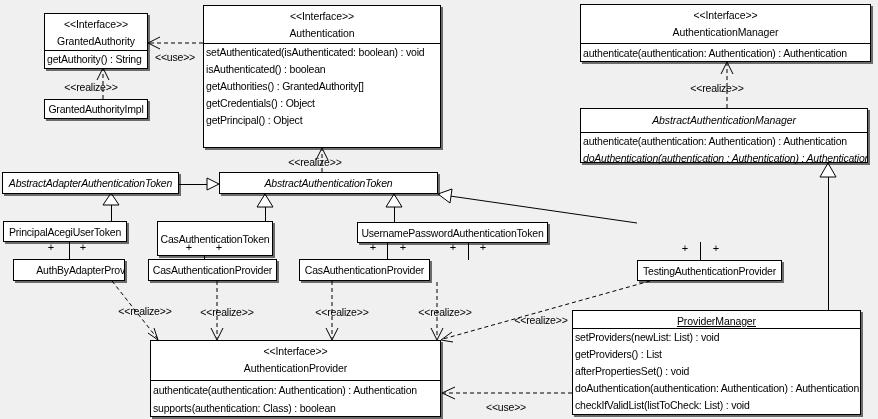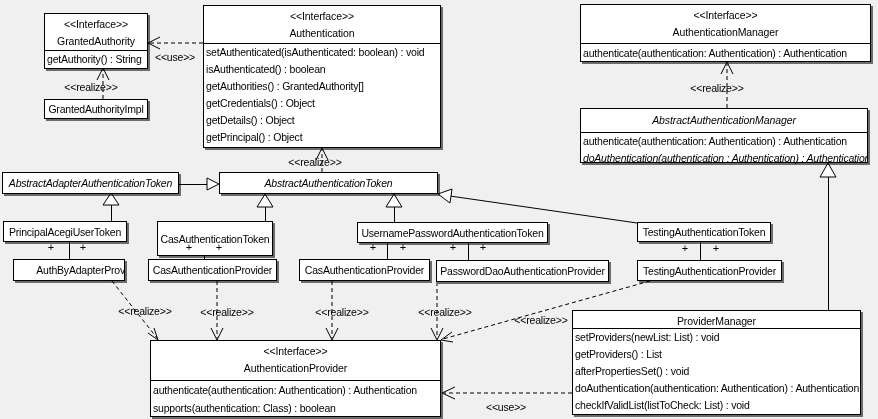--- a/index.html
+++ b/index.html
@@ -95,21 +95,20 @@
 
   <div class="cls" style="left:203px;top:5px;width:238px;height:143px;">
     <div class="hd pad" style="height:38px;">
       <div class="stereo">&lt;&lt;Interface&gt;&gt;</div>
       <div class="nm">Authentication</div>
     </div>
     <div class="mem">setAuthenticated(isAuthenticated: boolean) : void</div>
     <div class="mem">isAuthenticated() : boolean</div>
     <div class="mem">getAuthorities() : GrantedAuthority[]</div>
     <div class="mem">getCredentials() : Object</div>
-    <div class="mem">getDetails() : Object</div>
     <div class="mem">getPrincipal() : Object</div>
   </div>
 
   <div class="cls" style="left:580px;top:4px;width:291px;height:58px;">
     <div class="hd pad" style="height:39px;">
       <div class="stereo">&lt;&lt;Interface&gt;&gt;</div>
       <div class="nm">AuthenticationManager</div>
     </div>
     <div class="mem tall">authenticate(authentication: Authentication) : Authentication</div>
   </div>
@@ -135,55 +134,49 @@
   </div>
 
   <div class="cls simple" style="left:157px;top:221px;width:116px;height:35px;">
     <span>CasAuthenticationToken</span>
   </div>
 
   <div class="cls simple" style="left:357px;top:222px;width:191px;height:21px;">
     <span>UsernamePasswordAuthenticationToken</span>
   </div>
 
-  <div class="cls simple" style="left:637px;top:222px;width:134px;height:20px;">
-    <span>TestingAuthenticationToken</span>
-  </div>
 
   <div class="cls simple" style="left:13px;top:259px;width:112px;height:22px;padding-left:40px;">
     <span>AuthByAdapterProvider</span>
   </div>
 
   <div class="cls simple" style="left:148px;top:259px;width:129px;height:22px;">
     <span>CasAuthenticationProvider</span>
   </div>
 
   <div class="cls simple" style="left:299px;top:259px;width:131px;height:22px;">
     <span>CasAuthenticationProvider</span>
   </div>
 
-  <div class="cls simple" style="left:436px;top:260px;width:173px;height:22px;">
-    <span>PasswordDaoAuthenticationProvider</span>
-  </div>
 
   <div class="cls simple" style="left:637px;top:260px;width:145px;height:21px;">
     <span>TestingAuthenticationProvider</span>
   </div>
 
   <div class="cls" style="left:150px;top:340px;width:291px;height:77px;">
     <div class="hd pad" style="height:40px;">
       <div class="stereo">&lt;&lt;Interface&gt;&gt;</div>
       <div class="nm">AuthenticationProvider</div>
     </div>
     <div class="mem tall">authenticate(authentication: Authentication) : Authentication</div>
     <div class="mem tall">supports(authentication: Class) : boolean</div>
   </div>
 
   <div class="cls" style="left:572px;top:310px;width:289px;height:105px;">
-    <div class="hd" style="height:18px;line-height:17px;">
+    <div class="hd" style="height:18px;line-height:17px;text-decoration:underline;">
       <span class="nm">ProviderManager</span>
     </div>
     <div class="mem">setProviders(newList: List) : void</div>
     <div class="mem">getProviders() : List</div>
     <div class="mem">afterPropertiesSet() : void</div>
     <div class="mem">doAuthentication(authentication: Authentication) : Authentication</div>
     <div class="mem">checkIfValidList(listToCheck: List) : void</div>
   </div>
 
   <span class="lbl" style="left:175px;top:57px;">&lt;&lt;use&gt;&gt;</span>

